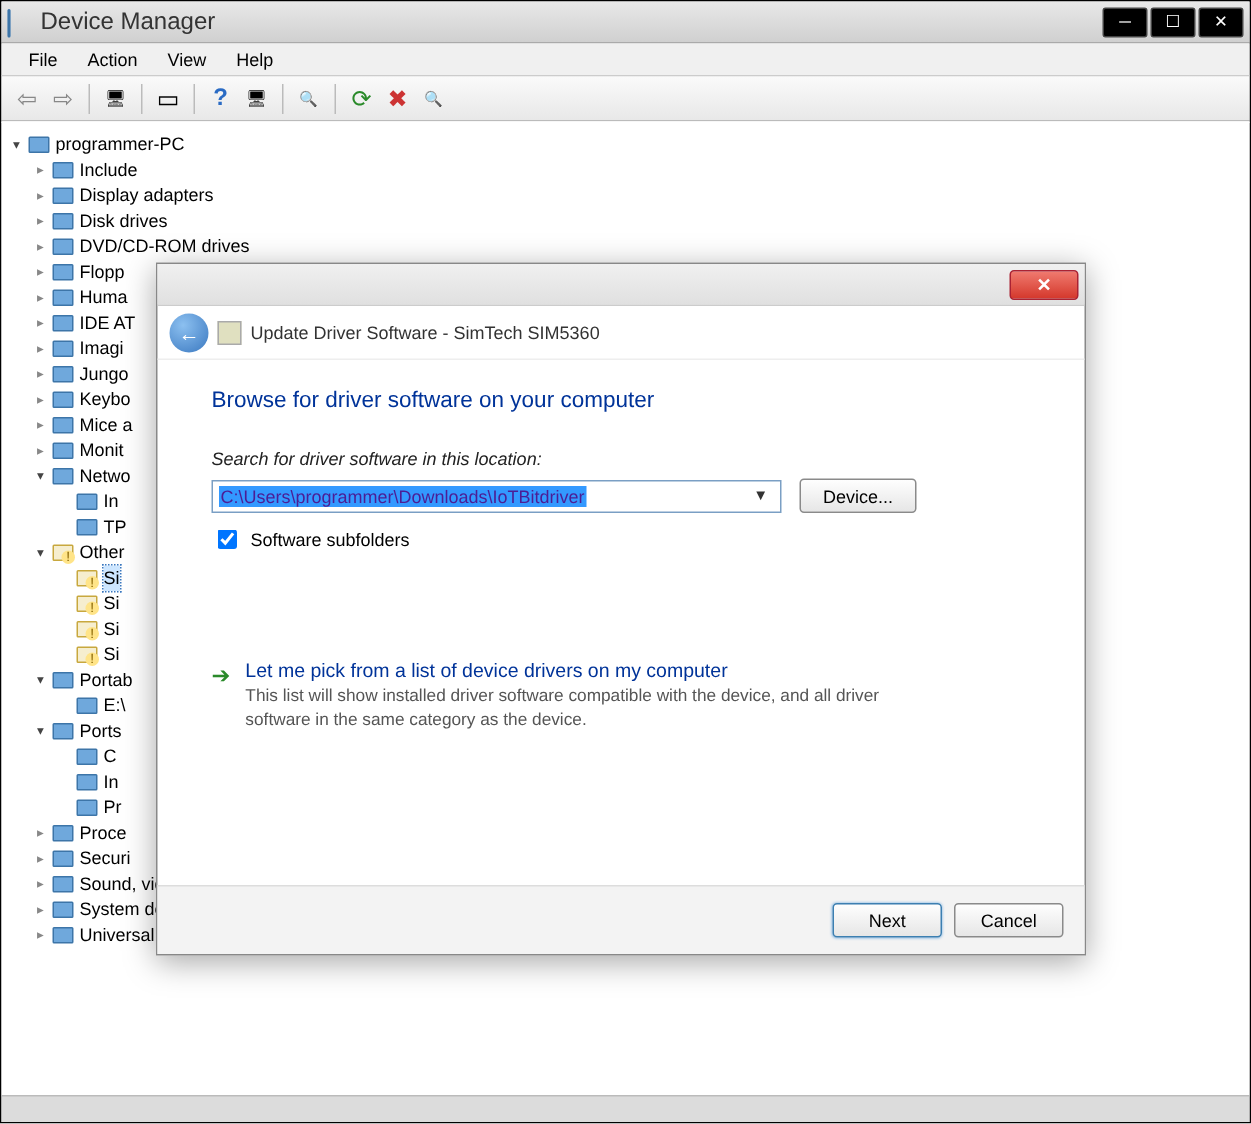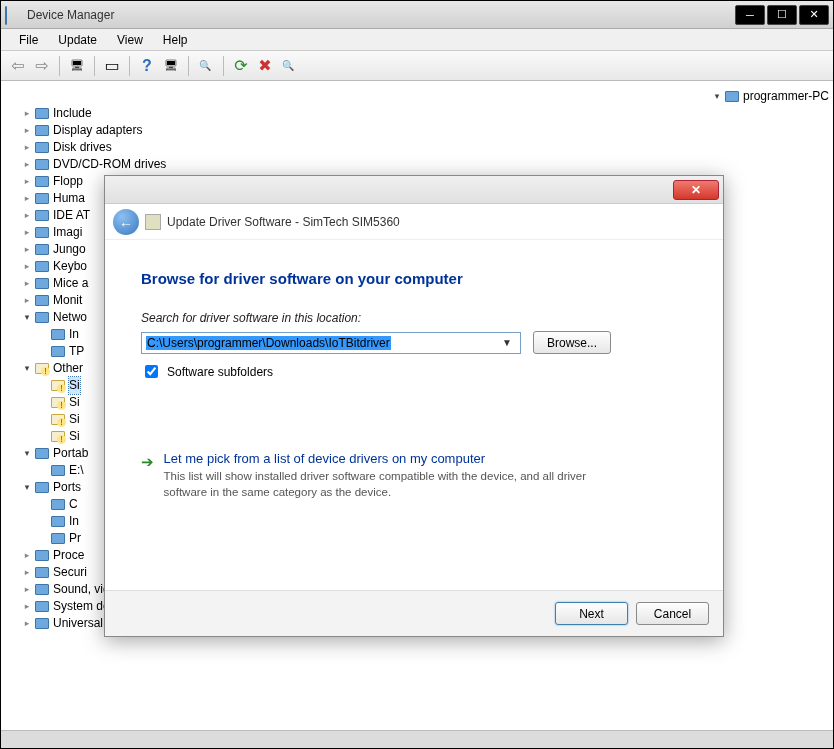--- a/index.html
+++ b/index.html
@@ -4,21 +4,21 @@
 <style>
 * { box-sizing: border-box; font-family: "Segoe UI", Tahoma, sans-serif; }
 body { margin: 0; padding: 0; background: #fff; width: 834px; height: 749px; overflow: hidden; position: relative; }
 
 
 .main-window { width: 834px; height: 749px; border: 1px solid #000; display: flex; flex-direction: column; background: #fff; }
 
 
 .titlebar { height: 28px; background: linear-gradient(to bottom, #e8e8e8, #d0d0d0); display: flex; align-items: center; padding: 0 4px; border-bottom: 1px solid #aaa; }
 .titlebar .title-icon { width: 16px; height: 16px; margin-right: 6px; }
-.titlebar .title-text { flex: 1; font-size: 12px; color: #333; }
+.titlebar .title-text { flex: 1; font-size: 16px; color: #333; }
 .titlebar .win-buttons { display: flex; gap: 0; }
 .titlebar .win-btn { width: 30px; height: 20px; background: #000; color: #fff; display: flex; align-items: center; justify-content: center; font-size: 11px; border: 1px solid #444; border-radius: 2px; margin-left: 2px; cursor: pointer; }
 
 
 .menubar { height: 22px; background: #f0f0f0; display: flex; align-items: center; padding: 0 8px; border-bottom: 1px solid #ccc; font-size: 12px; }
 .menubar .menu-item { padding: 2px 10px; cursor: pointer; }
 
 
 .toolbar { height: 30px; background: linear-gradient(to bottom, #fafafa, #e8e8e8); display: flex; align-items: center; padding: 0 6px; border-bottom: 1px solid #bbb; gap: 2px; }
 .toolbar .tool-btn { width: 22px; height: 22px; display: flex; align-items: center; justify-content: center; border: 1px solid transparent; border-radius: 2px; cursor: pointer; }
@@ -46,25 +46,25 @@
 
 .dialog { position: absolute; left: 104px; top: 175px; width: 620px; height: 462px; background: #fff; border: 1px solid #888; box-shadow: 0 4px 20px rgba(0,0,0,0.35); display: flex; flex-direction: column; }
 .dialog-titlebar { height: 28px; display: flex; align-items: center; padding: 0 4px; background: linear-gradient(to bottom, #f0f0f0, #e0e0e0); border-bottom: 1px solid #ccc; }
 .dialog-titlebar .spacer { flex: 1; }
 .dialog-close { width: 46px; height: 20px; background: linear-gradient(to bottom, #f07a6f, #d4382c); border: 1px solid #a23; border-radius: 3px; color: #fff; display: flex; align-items: center; justify-content: center; font-size: 12px; font-weight: bold; cursor: pointer; }
 .dialog-header { height: 36px; display: flex; align-items: center; padding: 0 8px; gap: 6px; border-bottom: 1px solid #eee; }
 .back-btn { width: 26px; height: 26px; border-radius: 50%; background: radial-gradient(circle at 35% 30%, #8cc0f0, #3a78c0); display: flex; align-items: center; justify-content: center; color: #fff; font-size: 14px; cursor: pointer; }
 .dialog-header .hdr-icon { width: 16px; height: 16px; background: #e0e0c0; border: 1px solid #aaa; }
 .dialog-header .hdr-text { font-size: 12px; color: #333; }
 .dialog-body { flex: 1; padding: 18px 36px 10px 36px; display: flex; flex-direction: column; }
-.dialog-body h3 { color: #003399; font-weight: bold; font-size: 15px; margin: 12px 0 24px 0; }
+.dialog-body h3 { color: #003399; font-weight: normal; font-size: 15px; margin: 0 0 24px 0; }
 .dialog-body .instr { font-size: 12px; color: #222; margin-bottom: 6px; font-style: italic; }
 .path-row { display: flex; gap: 12px; align-items: center; margin-bottom: 8px; }
 .path-input { flex: 0 0 380px; height: 22px; border: 1px solid #7a9fc4; padding: 0 4px; font-size: 12px; display: flex; align-items: center; justify-content: space-between; background: #fff; }
-.path-input .selected { background: #3399ff; color: #000000; padding: 0 1px; }
+.path-input .selected { background: #3399ff; color: #4c1d95; padding: 0 1px; }
 .browse-btn { width: 78px; height: 23px; font-size: 12px; background: linear-gradient(to bottom, #fefefe, #e6e6e6); border: 1px solid #8a8a8a; border-radius: 3px; cursor: pointer; }
 .checkbox-row { display: flex; align-items: center; gap: 6px; font-size: 12px; margin-bottom: 70px; }
 .checkbox-row input { width: 13px; height: 13px; }
 .pick-row { display: flex; gap: 10px; }
 .pick-arrow { color: #2a8a2a; font-size: 15px; margin-top: 2px; }
 .pick-text .pick-title { color: #003399; font-size: 13px; margin-bottom: 3px; cursor: pointer; }
 .pick-text .pick-desc { font-size: 11.5px; color: #555; line-height: 1.35; max-width: 440px; }
 .dialog-footer { height: 46px; border-top: 1px solid #ddd; display: flex; align-items: center; justify-content: flex-end; padding: 0 14px; gap: 8px; background: #f3f3f3; }
 .dlg-btn { width: 73px; height: 23px; font-size: 12px; background: linear-gradient(to bottom, #fefefe, #e6e6e6); border: 1px solid #8a8a8a; border-radius: 3px; cursor: pointer; }
 .dlg-btn.primary { border: 1px solid #3c7fb1; box-shadow: 0 0 2px #6aa8e0; }
@@ -91,21 +91,21 @@
     <span class="title-text">Device Manager</span>
     <div class="win-buttons">
       <div class="win-btn">─</div>
       <div class="win-btn">☐</div>
       <div class="win-btn">✕</div>
     </div>
   </div>
 
   <div class="menubar">
     <span class="menu-item">File</span>
-    <span class="menu-item">Update</span>
+    <span class="menu-item">Action</span>
     <span class="menu-item">View</span>
     <span class="menu-item">Help</span>
   </div>
 
   <div class="toolbar">
     <div class="tool-btn ico-back"></div>
     <div class="tool-btn ico-fwd"></div>
     <div class="separator"></div>
     <div class="tool-btn ico-monitor"></div>
     <div class="separator"></div>
@@ -116,21 +116,21 @@
     <div class="separator"></div>
     <div class="tool-btn ico-scan"></div>
     <div class="separator"></div>
     <div class="tool-btn ico-update"></div>
     <div class="tool-btn ico-uninstall"></div>
     <div class="tool-btn ico-scan"></div>
   </div>
 
   <div class="tree-area">
     <div class="tree" id="tree-root">
-        <div class="tree-row" style="padding-left: 0px; justify-content: flex-end;">
+        <div class="tree-row" style="padding-left: 0px;">
           <span class="tree-arrow expanded"></span>
           <span class="tree-icon">
             <span class="device-ico"></span>
           </span>
           <span class="tree-label">programmer-PC</span>
         </div>
         <div class="tree-row" style="padding-left: 16px;">
           <span class="tree-arrow collapsed"></span>
           <span class="tree-icon">
             <span class="device-ico"></span>
@@ -364,21 +364,21 @@
     <span class="hdr-text">Update Driver Software - SimTech SIM5360</span>
   </div>
   <div class="dialog-body">
     <h3>Browse for driver software on your computer</h3>
     <div class="instr">Search for driver software in this location:</div>
     <div class="path-row">
       <div class="path-input">
         <span class="selected">C:\Users\programmer\Downloads\IoTBitdriver</span>
         <span style="color:#333;font-size:10px;padding:0 4px">▼</span>
       </div>
-      <button class="browse-btn">Browse...</button>
+      <button class="browse-btn">Device...</button>
     </div>
     <label class="checkbox-row">
       <input type="checkbox" checked="" style="">
       <span>Software subfolders</span>
     </label>
     <div class="pick-row">
       <div class="pick-arrow">➔</div>
       <div class="pick-text">
         <div class="pick-title">Let me pick from a list of device drivers on my computer</div>
         <div class="pick-desc">This list will show installed driver software compatible with the device, and all driver software in the same category as the device.</div>

